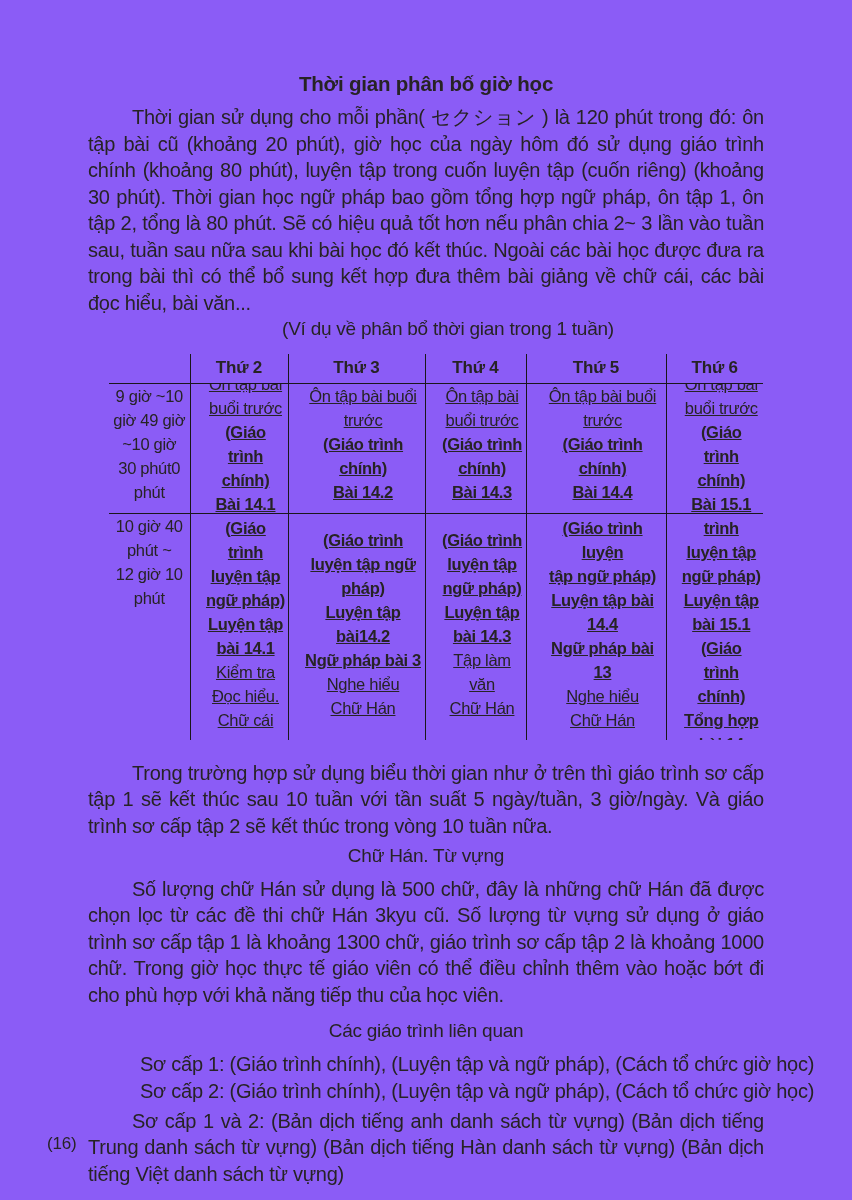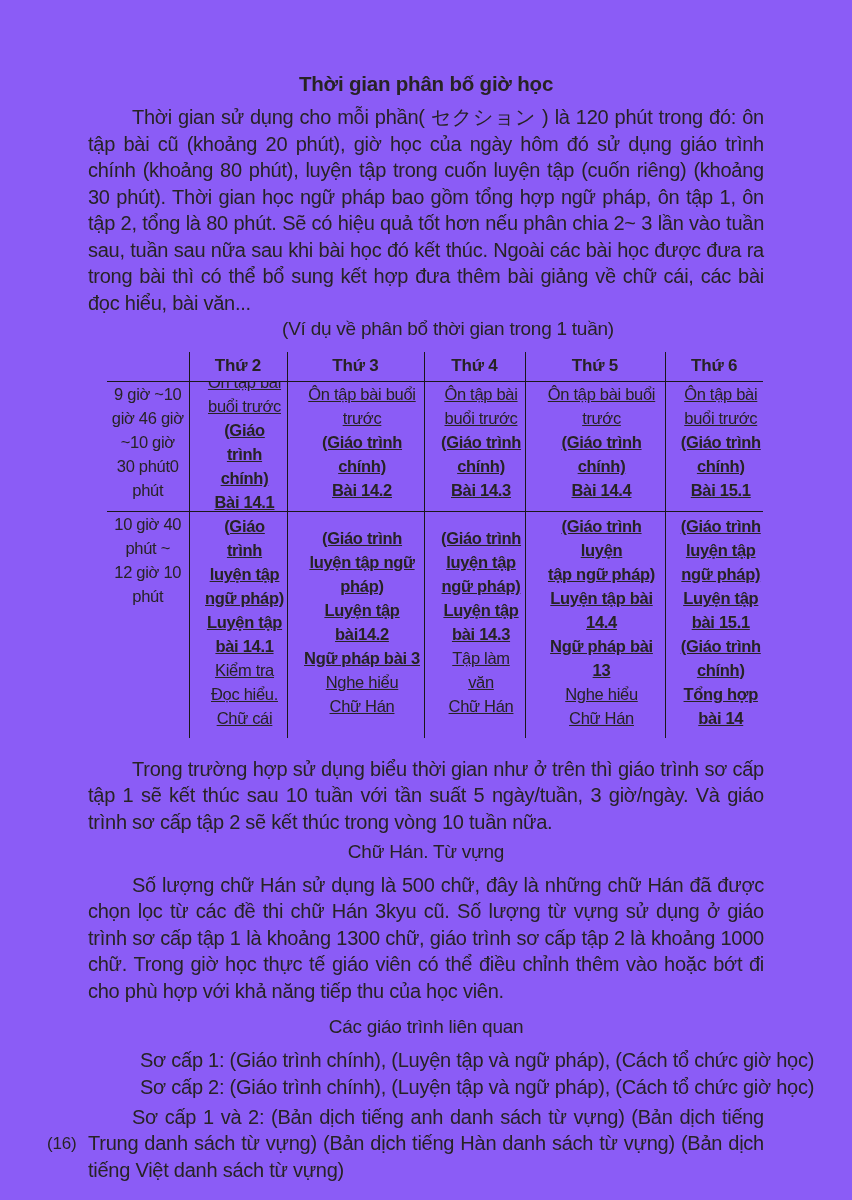--- a/index.html
+++ b/index.html
@@ -29,21 +29,21 @@
     font-size:19px;line-height:26.5px;text-align:center;
     text-indent:0;margin:4px 0 6px 0;letter-spacing:-0.25px;
   }
   .indent-line{
     text-align:left;white-space:nowrap;margin:1px 8px;
   }
   .after-table{margin-top:14px;}
   table.schedule{
     border-collapse:collapse;table-layout:fixed;
     width:660px;margin:5px 0 0 15px;
-    border:4px solid #8b5cf6;
+    border:6px solid #8b5cf6;
   }
   table.schedule th,table.schedule td{
     border:1.5px solid #1a171a;
     padding:0;vertical-align:top;overflow:hidden;
   }
   table.schedule th{
     font-size:17px;font-weight:700;line-height:27px;height:29px;
     text-align:center;letter-spacing:-0.2px;
   }
   .time-cell{
@@ -91,21 +91,21 @@
           <th>Thứ 3</th>
           <th>Thứ 4</th>
           <th>Thứ 5</th>
           <th>Thứ 6</th>
         </tr>
       </thead>
     <tbody>
         <tr style="height: 130px;">
           <td class="time-cell">
             <div class="cell-line">9 giờ ~10</div>
-            <div class="cell-line">giờ 46 giờ</div>
+            <div class="cell-line">giờ 49 giờ</div>
             <div class="cell-line">~10 giờ</div>
             <div class="cell-line">30 phút0</div>
             <div class="cell-line">phút</div>
           </td>
           <td>
             <div class="cellbox" style="height: 113px;">
               <div>
                 <div class="cell-line">Ôn tập bài</div>
                 <div class="cell-line">buổi trước</div>
                 <div class="cell-line b">(Giáo trình</div>

